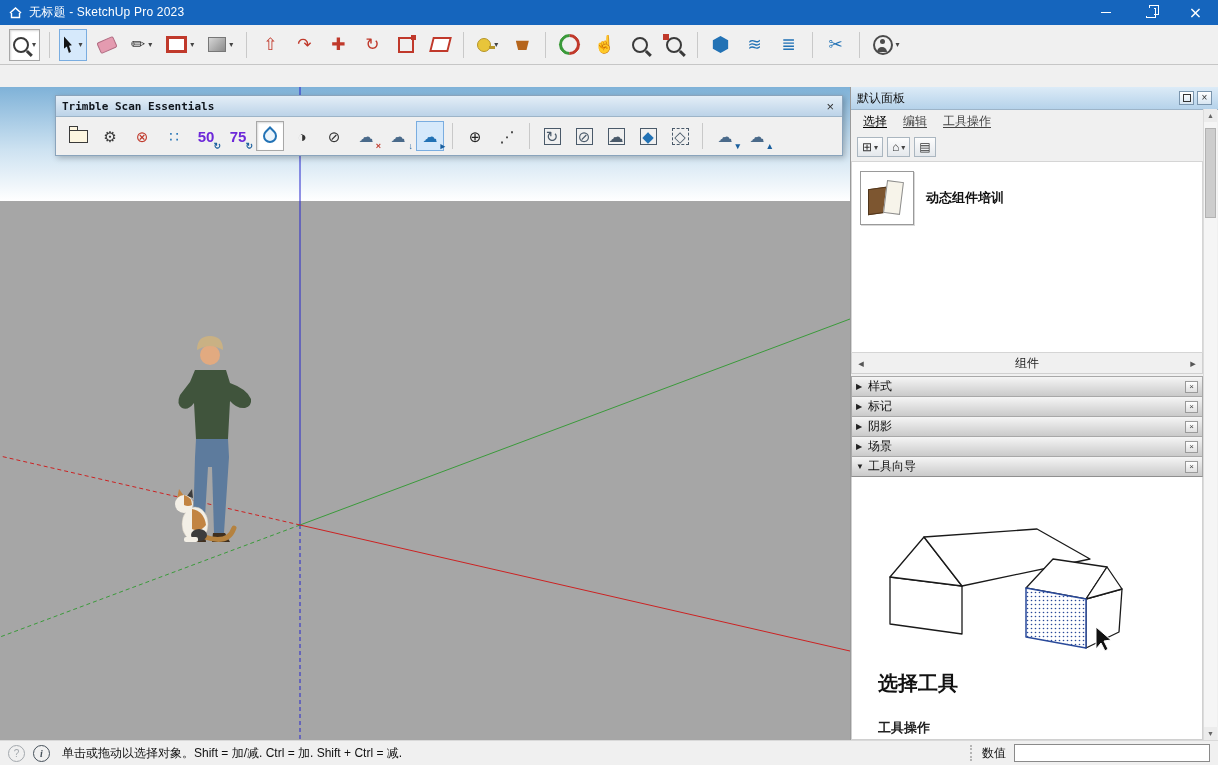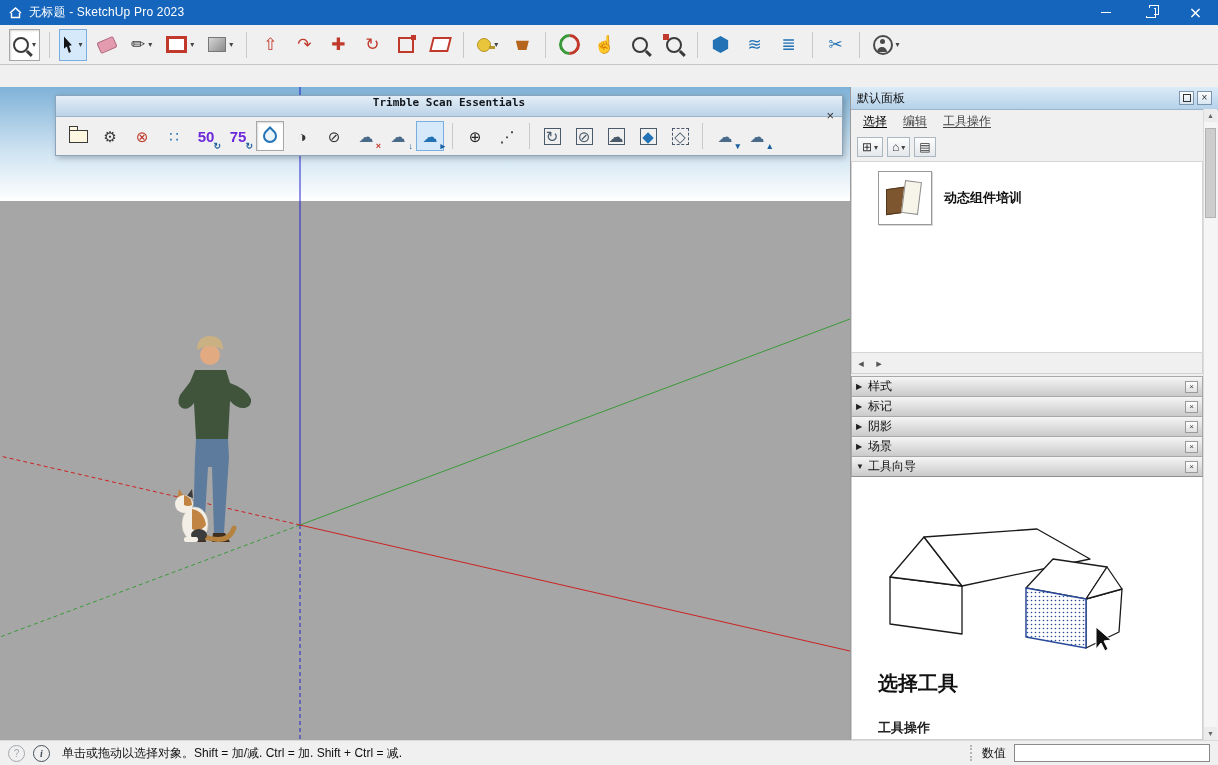--- a/index.html
+++ b/index.html
@@ -61,21 +61,21 @@
   .i-box{width:15px;height:15px;border:1px solid #4a5a6a;font-size:9px;color:#4a5a6a;display:inline-flex;align-items:center;justify-content:center;}
   .i-boxdash{width:15px;height:15px;border:1px dashed #4a5a6a;font-size:9px;color:#4a5a6a;display:inline-flex;align-items:center;justify-content:center;}
 
   
   .mainrow{position:absolute;top:87px;left:0;right:0;bottom:25px;display:flex;}
   .viewport{position:relative;width:850px;height:653px;overflow:hidden;background:#a6a6a6;}
   .scene{display:block;}
 
   
   .scan-toolbar{position:absolute;left:55px;top:8px;width:786px;border:1px solid #8aa4bc;background:#f0f0f0;box-shadow:2px 2px 6px rgba(0,0,0,.25);}
-  .scan-titlebar{height:20px;background:linear-gradient(#e4eef7,#bcd3e8);display:flex;align-items:center;padding:0 6px;border-bottom:1px solid #9db4c8;flex-direction:column;}
+  .scan-titlebar{height:20px;background:linear-gradient(#e4eef7,#bcd3e8);display:flex;align-items:center;padding:0 6px;border-bottom:1px solid #9db4c8;}
   .scan-title{font-family:"DejaVu Sans Mono",monospace;font-weight:bold;font-size:11px;color:#10151c;}
   .scan-close{margin-left:auto;border:0;background:transparent;font-size:13px;line-height:1;color:#333;cursor:default;padding:0 2px;}
   .scan-icons{display:flex;align-items:center;padding:4px 6px;}
   .scan-icons .tbtn{height:30px;min-width:28px;margin:0 2px;}
   .scan-icons .glyph{font-size:15px;}
 
   
   .panel{position:relative;width:368px;height:653px;background:#f0f0f0;border-left:1px solid #9a9a9a;box-sizing:border-box;}
   .panel-titlebar{height:22px;background:linear-gradient(#dcebf7,#b5d2ea);border-bottom:1px solid #9db4c8;display:flex;align-items:center;padding:0 6px;font-size:12px;}
   .pt-btns{margin-left:auto;display:flex;gap:3px;}
@@ -93,21 +93,21 @@
   .browser-row{height:28px;display:flex;align-items:center;padding:0 6px;gap:4px;}
   .mini-btn{height:20px;border:1px solid #aab6c0;background:linear-gradient(#fdfdfd,#e4e8ec);display:inline-flex;align-items:center;justify-content:center;padding:0 4px;font-size:12px;color:#333;cursor:default;}
   .mini-btn .dd{margin-left:2px;}
   .search-wrap{flex:1;position:relative;display:flex;align-items:center;}
   .search-input{width:100%;height:18px;border:1px solid #8aa0b5;padding:1px 20px 1px 5px;font-size:12px;font-family:inherit;box-sizing:border-box;background:#fff;color:#222;}
   .search-input::placeholder{color:#9a9a9a;}
   .search-mag{position:absolute;right:5px;width:8px;height:8px;border:1.5px solid #555;border-radius:50%;}
   .search-mag::after{content:"";position:absolute;width:5px;height:1.5px;background:#555;transform:rotate(45deg);right:-4px;bottom:-2px;}
 
   .comp-list{flex:0 0 190px;background:#fff;border:1px solid #d5d5d5;margin:0 0 0 0;overflow:hidden;}
-  .comp-item{display:flex;align-items:center;gap:12px;padding:9px 26px;}
+  .comp-item{display:flex;align-items:center;gap:12px;padding:9px 8px;}
   .thumb{position:relative;width:52px;height:52px;background:#fff;border:1px solid #9a9a9a;box-shadow:1px 1px 0 #d8d8d8;flex:0 0 auto;}
   .thumb::before{content:"";position:absolute;left:7px;top:15px;width:30px;height:24px;background:#7d5630;border:1px solid #4f351b;transform:skewY(-8deg);}
   .thumb::after{content:"";position:absolute;left:24px;top:9px;width:15px;height:31px;background:#f7f4ea;border:1px solid #8d8d8d;transform:rotate(7deg);}
   .comp-label{font-weight:bold;font-size:13px;color:#111;}
 
   .comp-footer{height:20px;background:#f0f0f0;border:1px solid #d0d0d0;border-top:none;display:flex;align-items:center;}
   .nav-arrow{width:18px;border:0;background:transparent;color:#555;font-size:11px;cursor:default;padding:0;}
   .footer-label{flex:1;text-align:center;color:#222;}
 
   .sections{margin-top:3px;}
@@ -405,20 +405,21 @@
 
         <div class="comp-list">
             <div class="comp-item">
               <span class="thumb"></span>
               <span class="comp-label">动态组件培训</span>
             </div>
           </div>
 
         <div class="comp-footer">
           <button class="nav-arrow">◂</button>
+          <span class="footer-label">组件</span>
           <button class="nav-arrow">▸</button>
         </div>
 
         <div class="sections">
             <div class="sec-header">
               <span class="sec-arrow">▶</span>
               <span class="sec-label">样式</span>
               <button class="sec-close">×</button>
             </div>
             <div class="sec-header">

